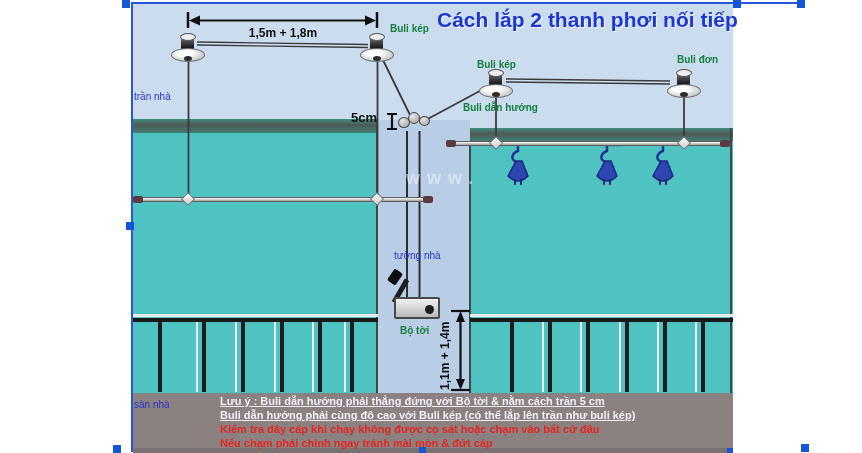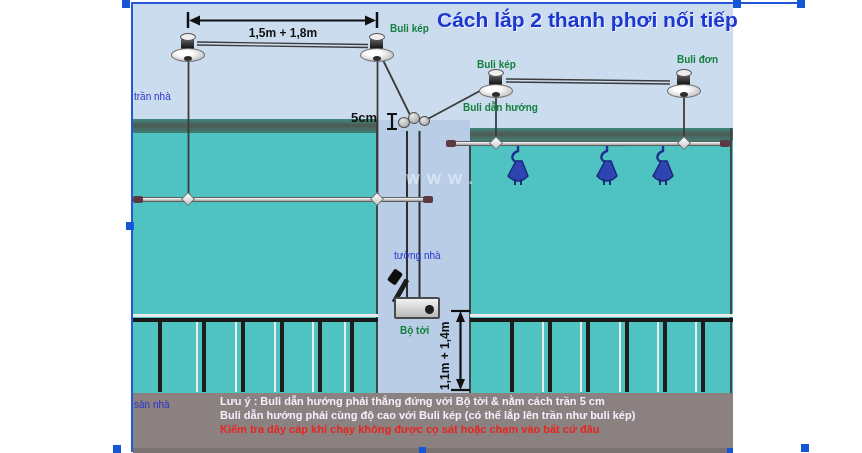--- a/index.html
+++ b/index.html
@@ -59,21 +59,21 @@
   
   .lbl-red  { position:absolute; color:#15803d; font-weight:bold; font-size:10px; white-space:nowrap; }
   .lbl-blue { position:absolute; color:#2a35cc; font-weight:normal; font-size:10px; white-space:nowrap; }
   .lbl-blk  { position:absolute; color:#111; font-weight:bold; font-size:13px; white-space:nowrap; }
   .dim-lbl  { position:absolute; color:#111; font-weight:bold; font-size:12px; text-align:center; }
   .dim-lbl-v{ position:absolute; color:#111; font-weight:bold; font-size:12px;
               writing-mode:vertical-rl; transform:rotate(180deg); white-space:nowrap; }
   .title { position:absolute; color:#1c36d2; font-weight:bold; font-size:21px; white-space:nowrap;
            text-shadow:1px 1px 0 rgba(255,255,255,.75); }
   .note { position:absolute; left:220px; font-weight:bold; font-size:11px; white-space:nowrap; }
-  .note-white { color:#f3eef8; }
+  .note-white { color:#f3eef8;text-decoration:underline; }
   .note-red   { color:#e62621; }
   .watermark { position:absolute; color:rgba(245,252,255,.5); font-weight:bold; font-size:18px;
                letter-spacing:7px; white-space:nowrap; }
   svg.overlay { position:absolute; left:0; top:0; pointer-events:none; }
 </style>
 </head>
 <body>
 
 <div id="stage">
 
@@ -235,20 +235,21 @@
 
   <div class="lbl-blue" style="left:134px; top:91px;">trần nhà</div>
   <div class="lbl-blue" style="left:394px; top:250px;text-align:right;">tường nhà</div>
   <div class="lbl-blue" style="left:134px; top:399px;">sàn nhà</div>
 
   <div class="watermark" style="left:394px; top:168px;margin-left:12px;">www.</div>
 
   <div class="note note-white" style="top:395px;">Lưu ý : Buli dẫn hướng phải thẳng đứng với Bộ tời &amp; nằm cách trần 5 cm</div>
   <div class="note note-white" style="top:409px;">Buli dẫn hướng phải cùng độ cao với Buli kép (có thể lắp lên trần như buli kép)</div>
   <div class="note note-red" style="top:423px;">Kiểm tra dây cáp khi chạy không được cọ sát hoặc chạm vào bất cứ đâu</div>
+  <div class="note note-red" style="top:437px;">Nếu chạm phải chỉnh ngay tránh mài mòn &amp; đứt cáp</div>
 
   <div class="abs sel-line" style="left:131px; top:2px; width:672px; height:2px;"></div>
   <div class="abs sel-line" style="left:131px; top:2px; width:2px; height:450px;"></div>
   <div class="sel-handle" style="left:122px; top:0px; width:8px; height:8px;"></div>
   <div class="sel-handle" style="left:733px; top:0px; width:8px; height:8px;"></div>
   <div class="sel-handle" style="left:797px; top:0px; width:8px; height:8px;"></div>
   <div class="sel-handle" style="left:126px; top:222px; width:8px; height:8px;"></div>
   <div class="sel-handle" style="left:113px; top:445px; width:8px; height:8px;"></div>
   <div class="sel-handle" style="left:419px; top:447px; width:7px; height:6px;"></div>
   <div class="sel-handle" style="left:727px; top:448px; width:6px; height:5px;"></div>

